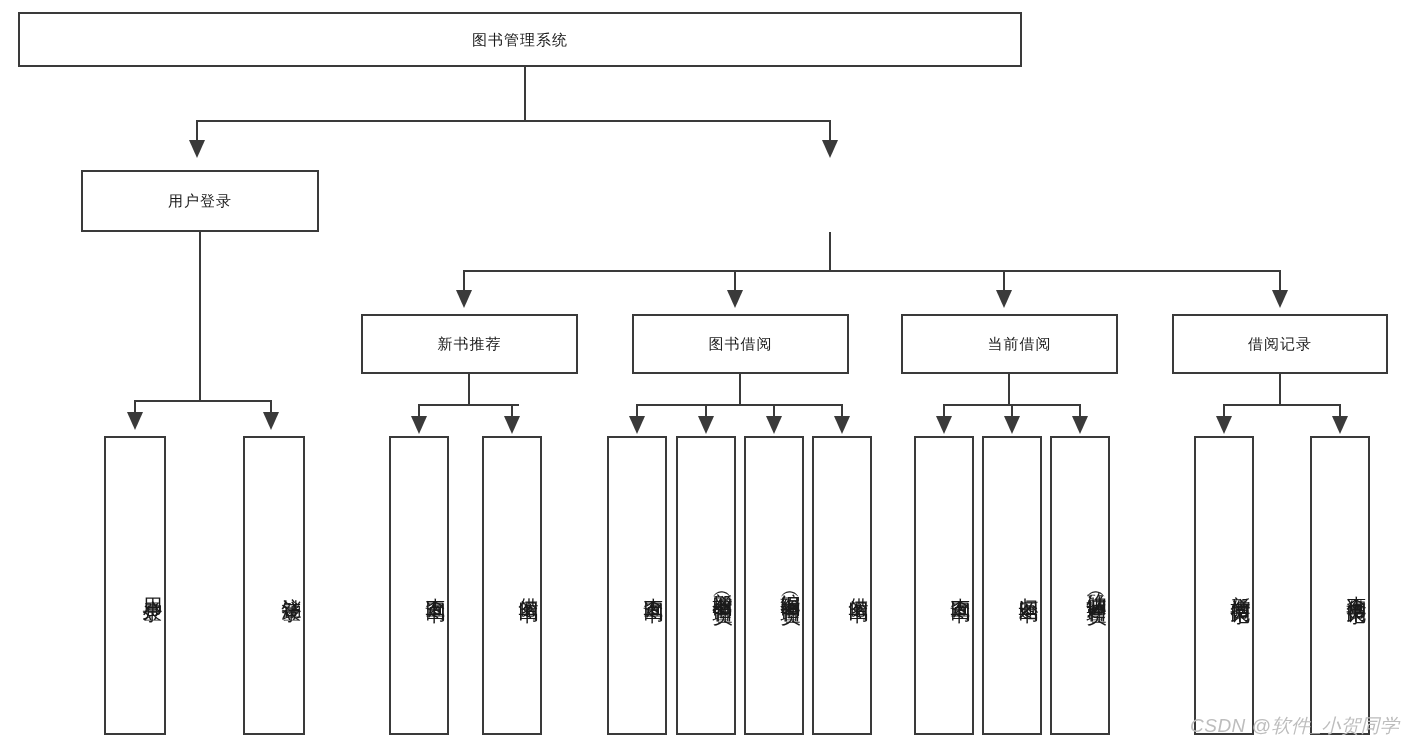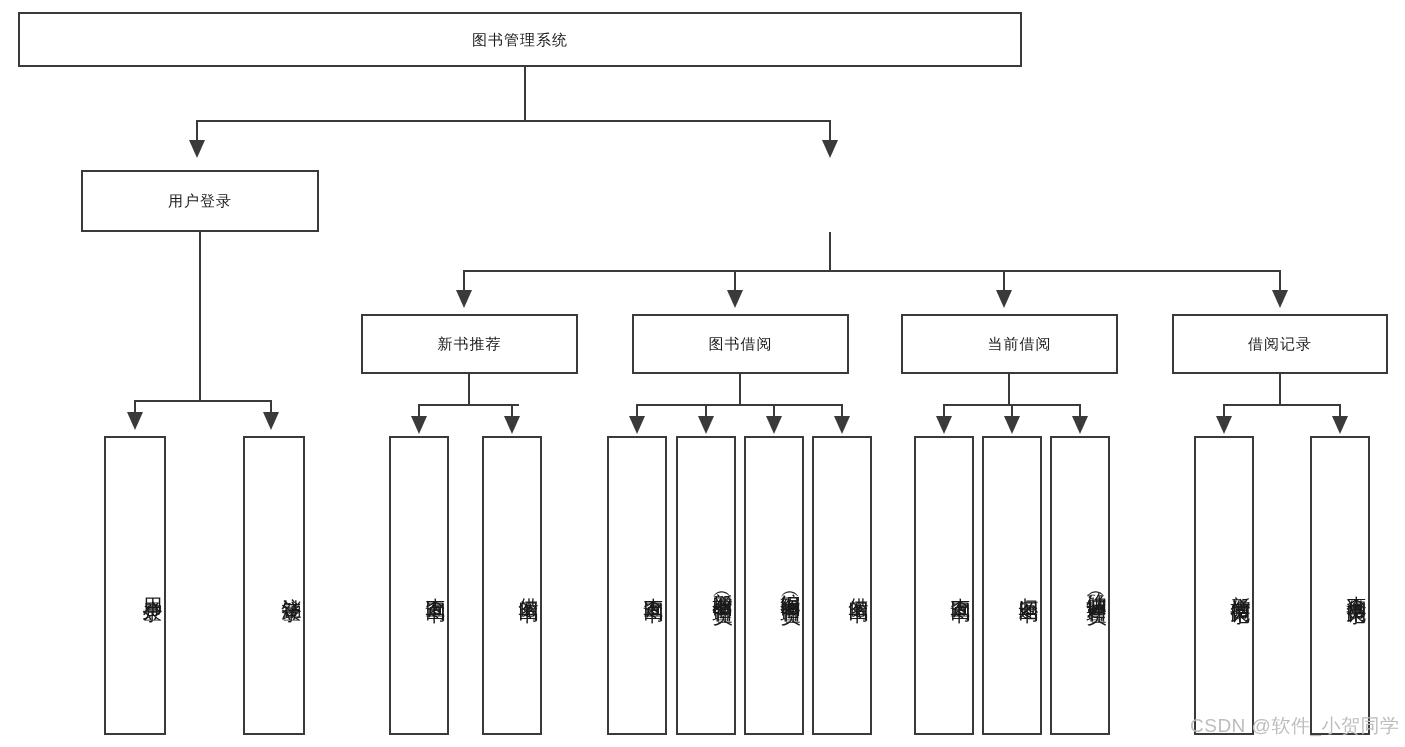--- a/index.html
+++ b/index.html
@@ -196,15 +196,15 @@
     <span class="vtext">确认归还（管理员）</span>
   </div>
 
   <div class="node vert" style="left:1194px; top:436px; width:60px; height:299px;">
     <span class="vtext">新增借阅记录</span>
   </div>
   <div class="node vert" style="left:1310px; top:436px; width:60px; height:299px;">
     <span class="vtext">查询借阅记录</span>
   </div>
 
-  <div class="watermark" style="left:1190px; top:713px;">CSDN @软件_小贺同学</div>
+  <div class="watermark" style="left:1190px; top:713px;font-style:italic;">CSDN @软件_小贺同学</div>
 
 </div>
 
 </body></html>

